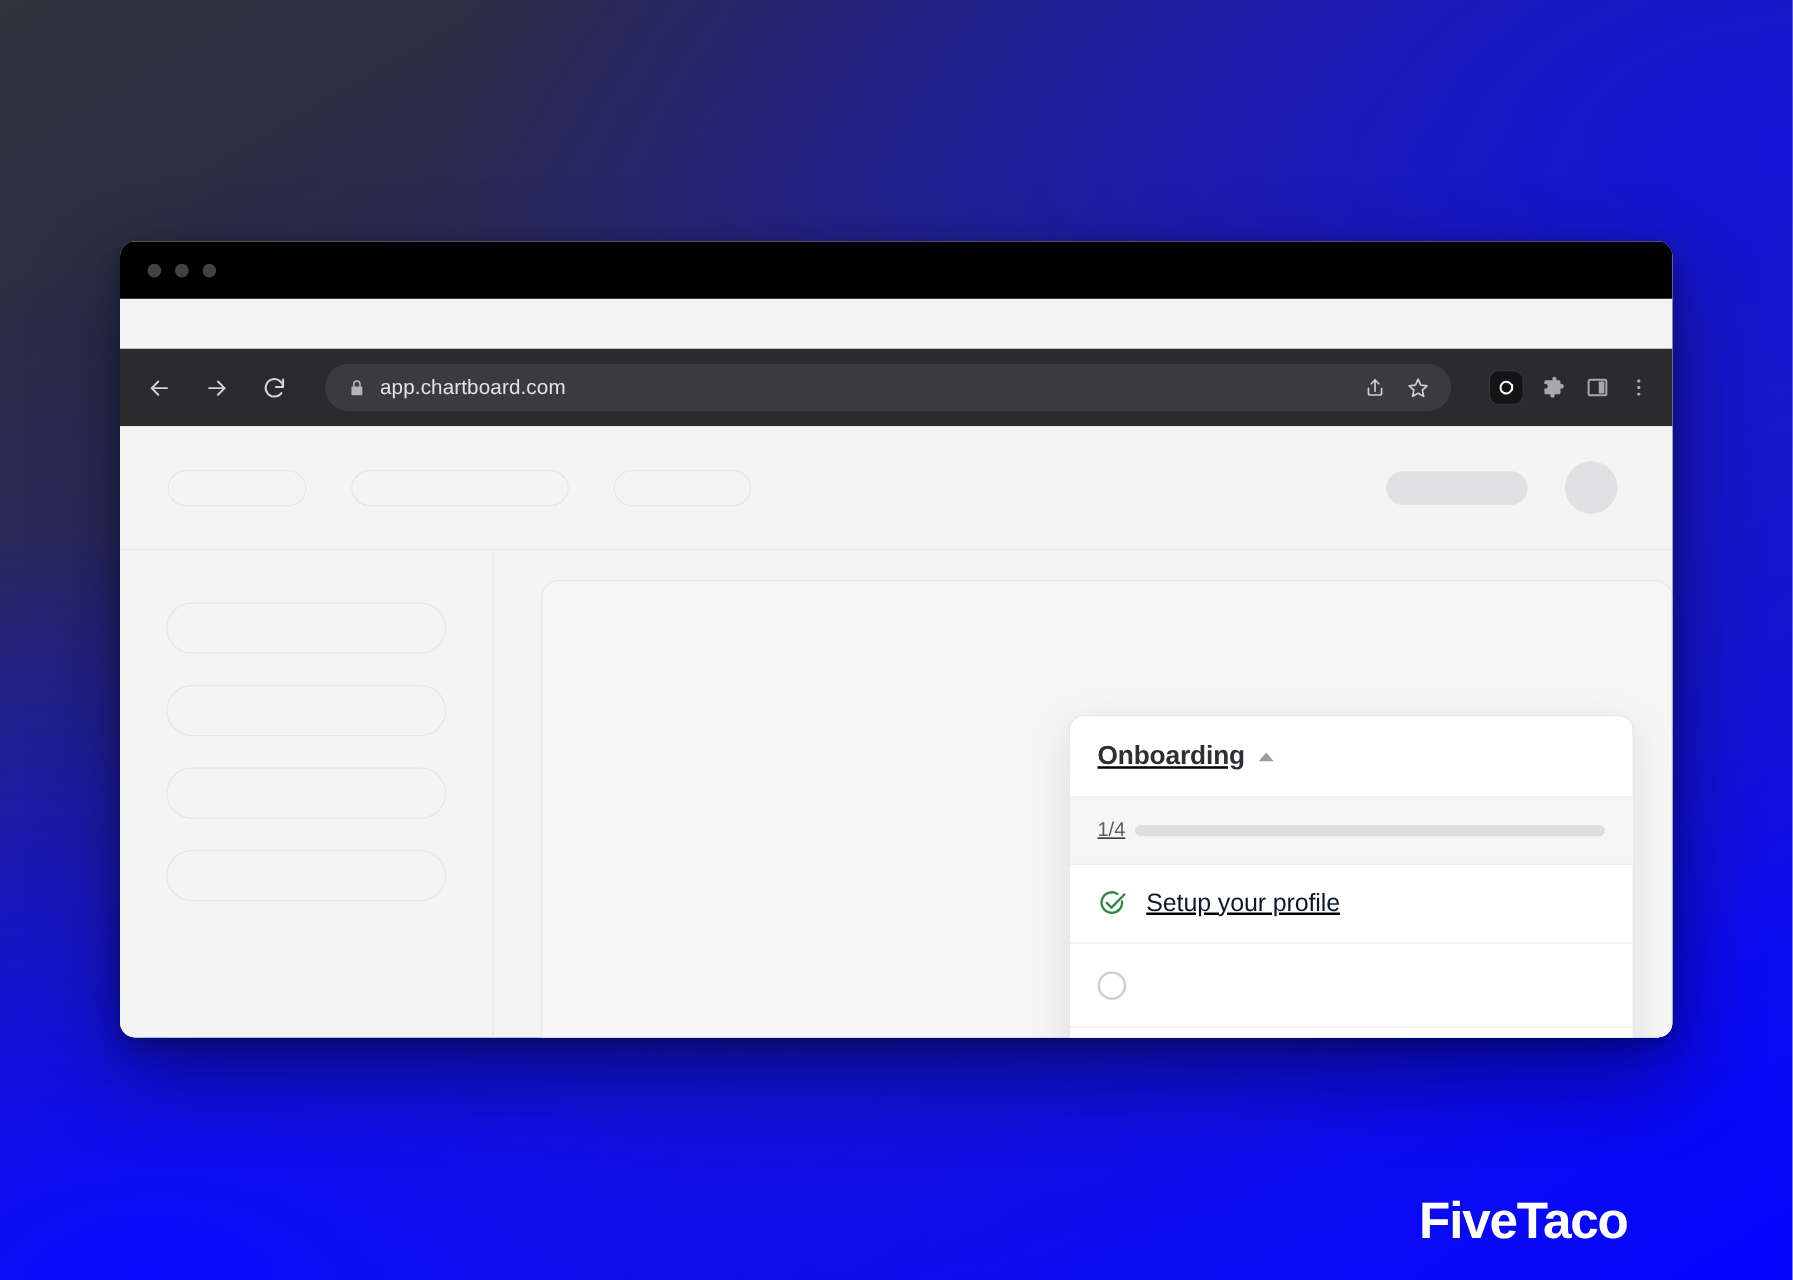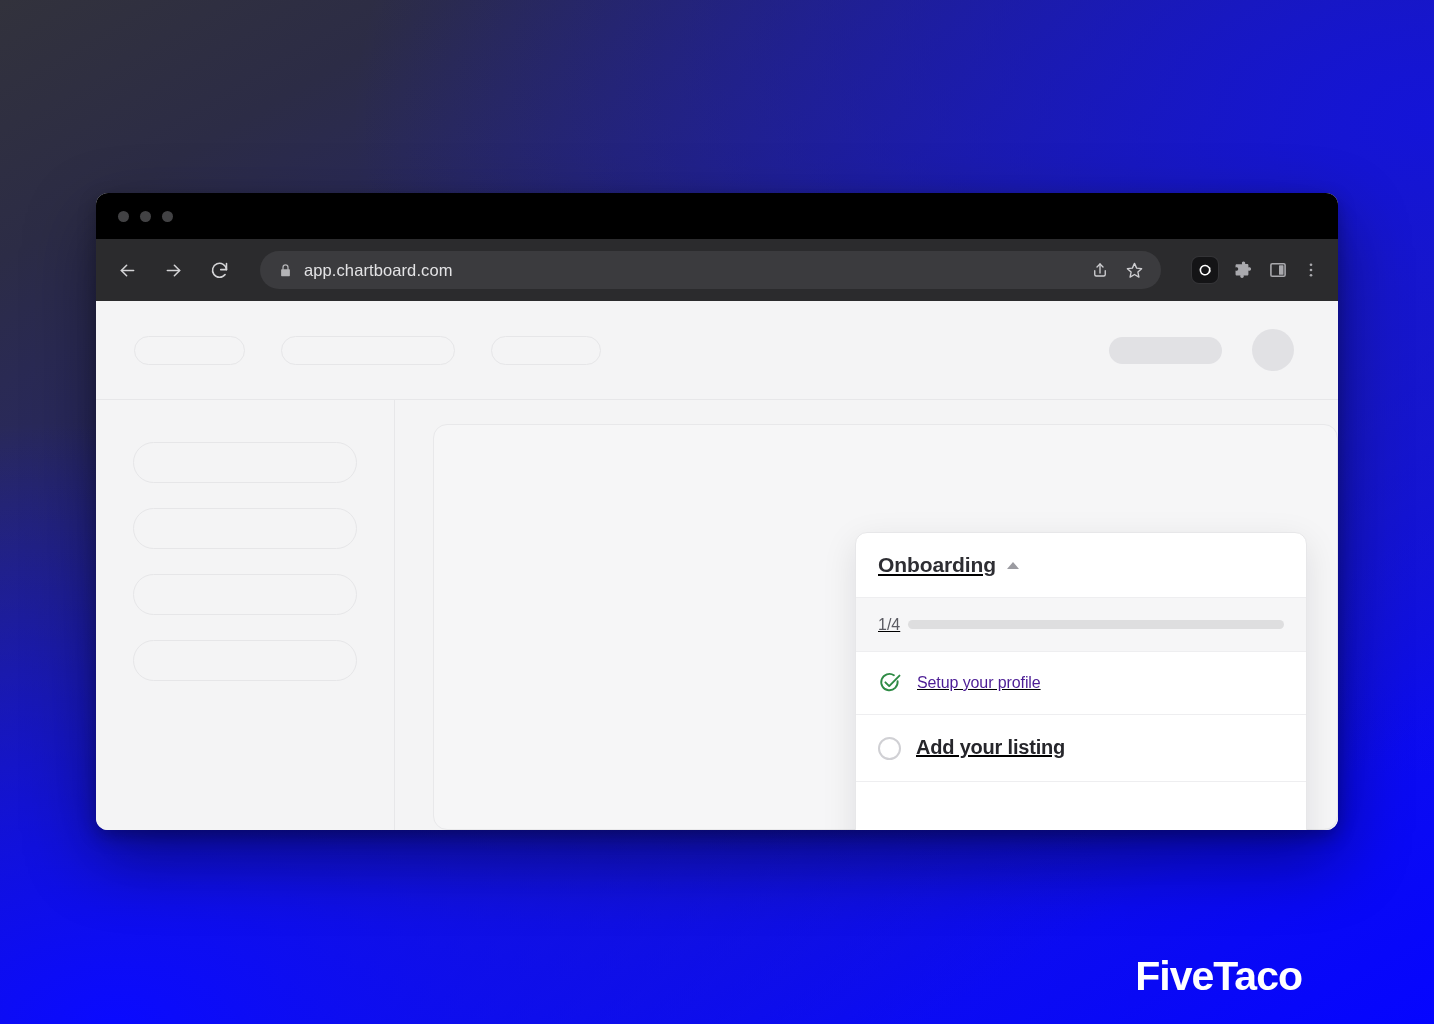--- a/index.html
+++ b/index.html
@@ -43,20 +43,21 @@
   }
   .dot { width: 11px; height: 11px; border-radius: 50%; background: #424244; }
 
   .toolbar {
     height: 62px;
     background: #2b2b2d;
     display: flex;
     align-items: center;
     padding: 0 18px 0 14px;
     gap: 12px;
+    margin-top: 40px;
   }
 
   .nav-btn {
     width: 34px; height: 34px;
     display: flex; align-items: center; justify-content: center;
     color: #d4d4d6;
     border-radius: 50%;
     flex: none;
   }
   .nav-btn svg { display: block; }
@@ -208,21 +209,21 @@
   .check-icon { width: 24px; height: 24px; flex: none; color: #2e8b45; }
   .radio-empty {
     width: 23px; height: 23px;
     border: 2px solid #d0d0d4;
     border-radius: 50%;
     flex: none;
     margin-top: 1px;
     background: #fff;
   }
 
-  .step-done-label { font-size: 16px; color: #4c1d95; letter-spacing: -0.1px; }
+  .step-done-label { font-size: 20px; color: #0f172a; letter-spacing: -0.1px; }
   .step-body { flex: 1; min-width: 0; }
   .step-title { font-size: 20px; font-weight: 700; color: #26262b; letter-spacing: -0.2px; }
   .step-desc {
     margin-top: 7px;
     font-size: 16.5px;
     line-height: 1.46;
     color: #44444b;
     letter-spacing: -0.1px;
   }
 
@@ -365,21 +366,20 @@
               <path d="M21.5 4.6 11.2 15.1 7.4 11.3"></path>
               <path d="M19.6 10.2A8.2 8.2 0 1 1 15.9 4.2"></path>
             </svg>
         </span>
         <span class="step-done-label">Setup your profile</span>
       </div>
 
       <div class="ob-step">
         <span class="radio-empty"></span>
         <div class="step-body">
-          <div class="step-title">Add your listing</div>
 
         </div>
       </div>
 
     </div>
 
   </div>
 </div>
 
 <div class="watermark">FiveTaco</div>

